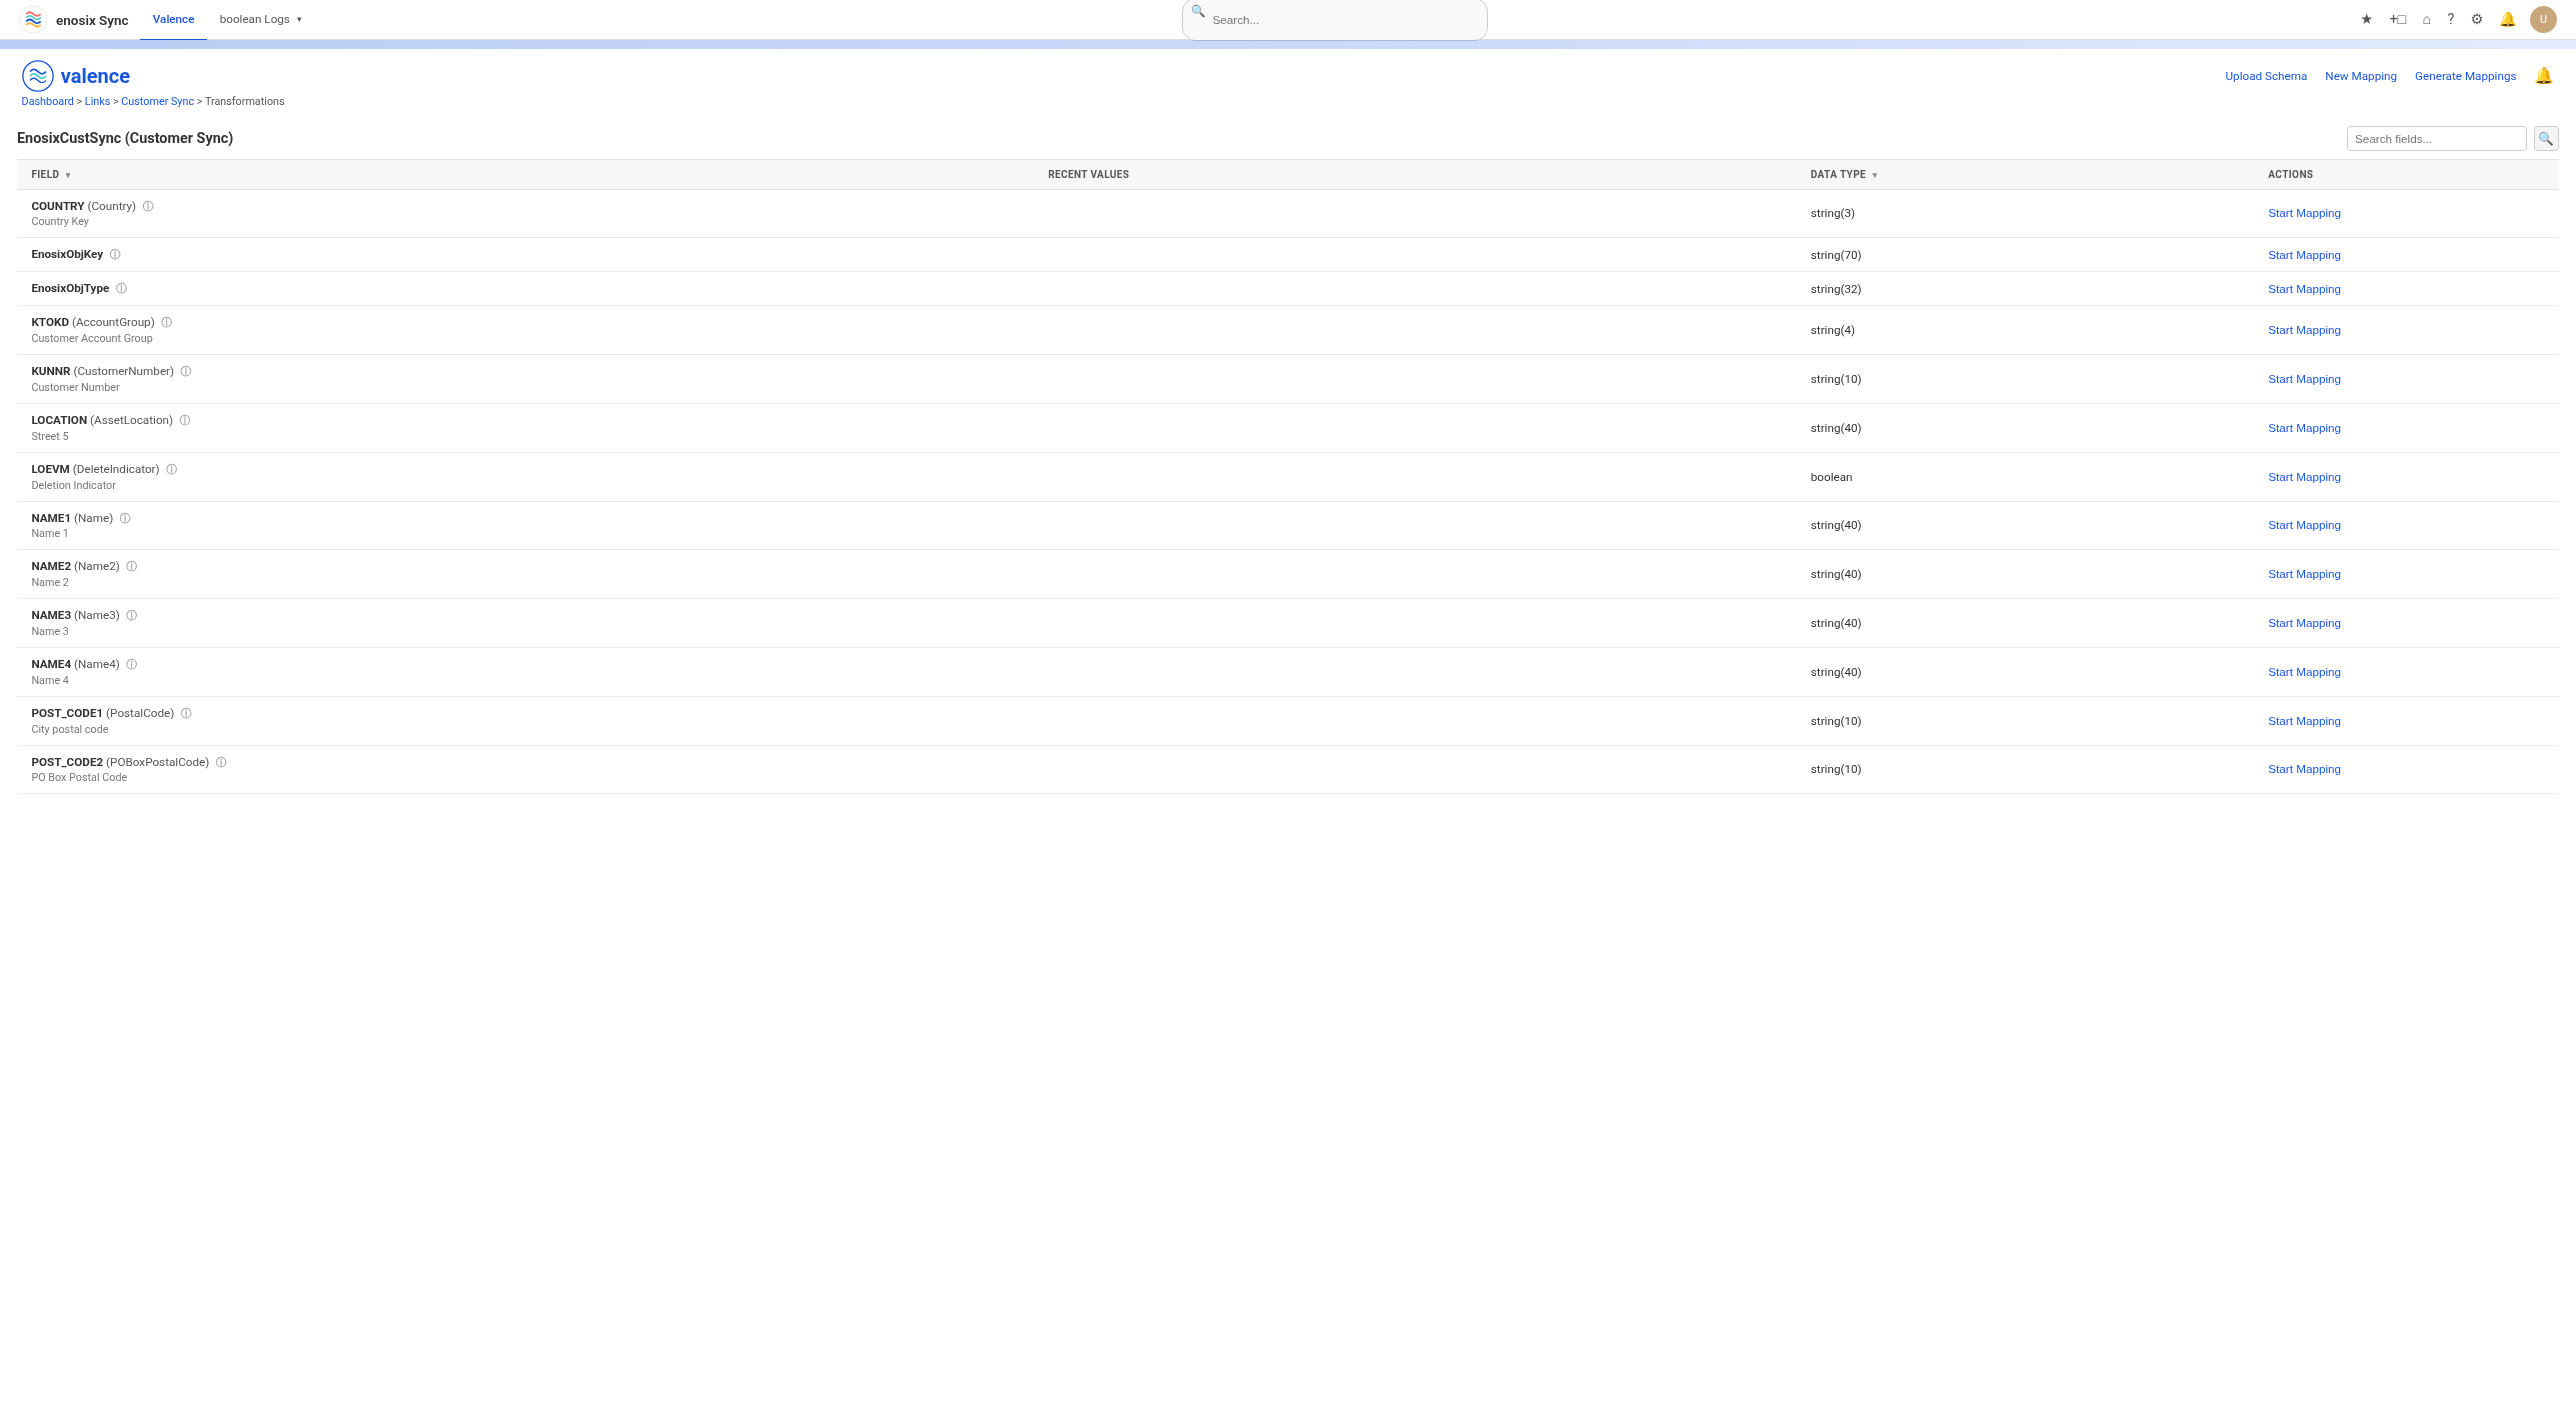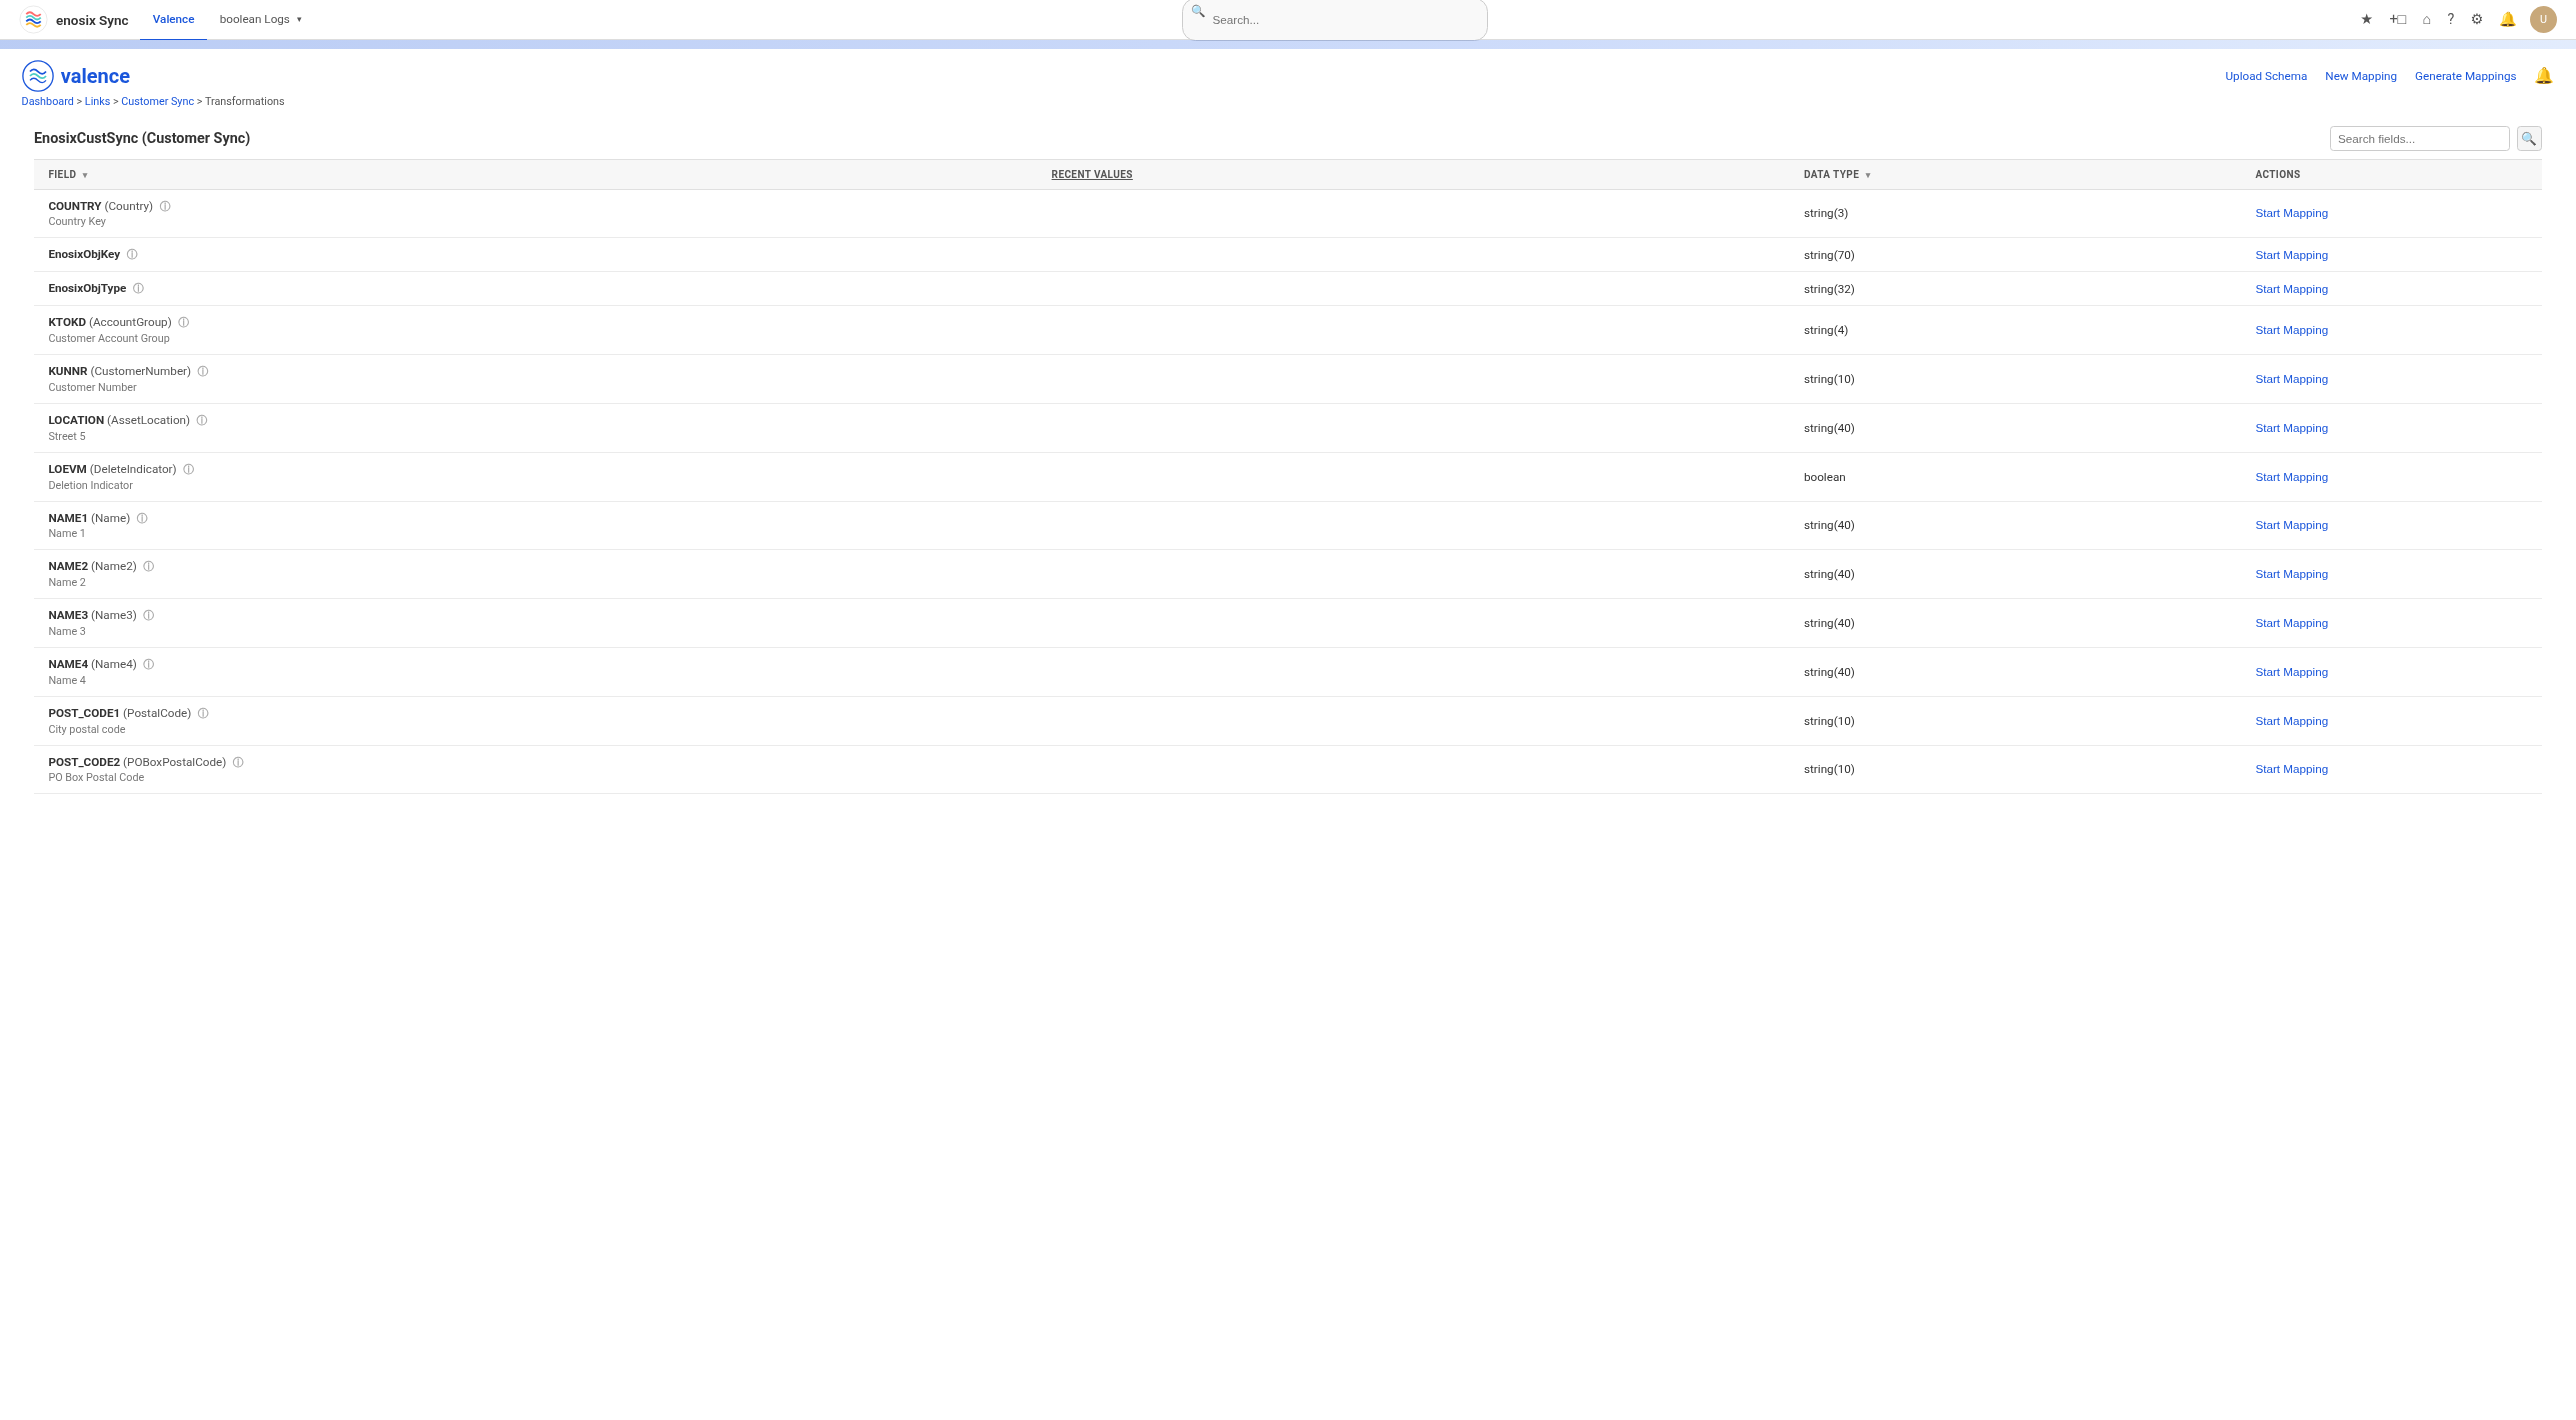--- a/index.html
+++ b/index.html
@@ -52,21 +52,21 @@
     .bell-icon { font-size: 16px; color: #555; cursor: pointer; }
 
     
     .breadcrumb {
       padding: 3.6px 21.6px 7.2px 21.6px; font-size: 10.8px; color: #555;
     }
     .breadcrumb a { color: #1a56db; cursor: pointer; text-decoration: none; }
     .breadcrumb span { color: #555; }
 
     
-    .page-content { padding: 0 34px; }
+    .page-content { padding: 0 17px; }
 
     
     .page-title-row {
       display: flex; align-items: center; justify-content: space-between;
       padding: 10.8px 0 7.2px 0;
     }
     .page-title { font-size: 14.4px; font-weight: 700; color: #333; }
     .search-fields-wrap { display: flex; align-items: center; gap: 7.2px; }
     .search-fields-input {
       width: 180px; height: 25px; border: 0.9px solid #ccc; border-radius: 3.6px;
@@ -94,21 +94,21 @@
     .field-name .field-alias { font-weight: 400; color: #555; }
     .field-desc { font-size: 10.8px; color: #777; margin-top: 1.8px; }
     .info-icon { color: #aaa; font-size: 10.8px; margin-left: 3.6px; cursor: pointer; }
     .data-type { font-size: 11.7px; color: #333; }
     .start-mapping-btn {
       color: #1a56db; font-size: 11.7px; font-weight: 500; cursor: pointer;
       background: none; border: none; padding: 0; text-decoration: none;
     }
 
     .col-field { width: 40%; }
-    .col-recent { width: 30%; text-decoration: underline; }
+    .col-recent { width: 30%; }
     .col-type { width: 18%; }
     .col-actions { width: 12%; }
   </style>
 </head>
 <body>
 
 <nav class="top-nav">
   <div class="top-nav-logo">
     <svg viewBox="0 0 32 32" xmlns="http://www.w3.org/2000/svg">
       <circle cx="16" cy="16" r="15" fill="none" stroke="#e8e8e8" stroke-width="1"></circle>

